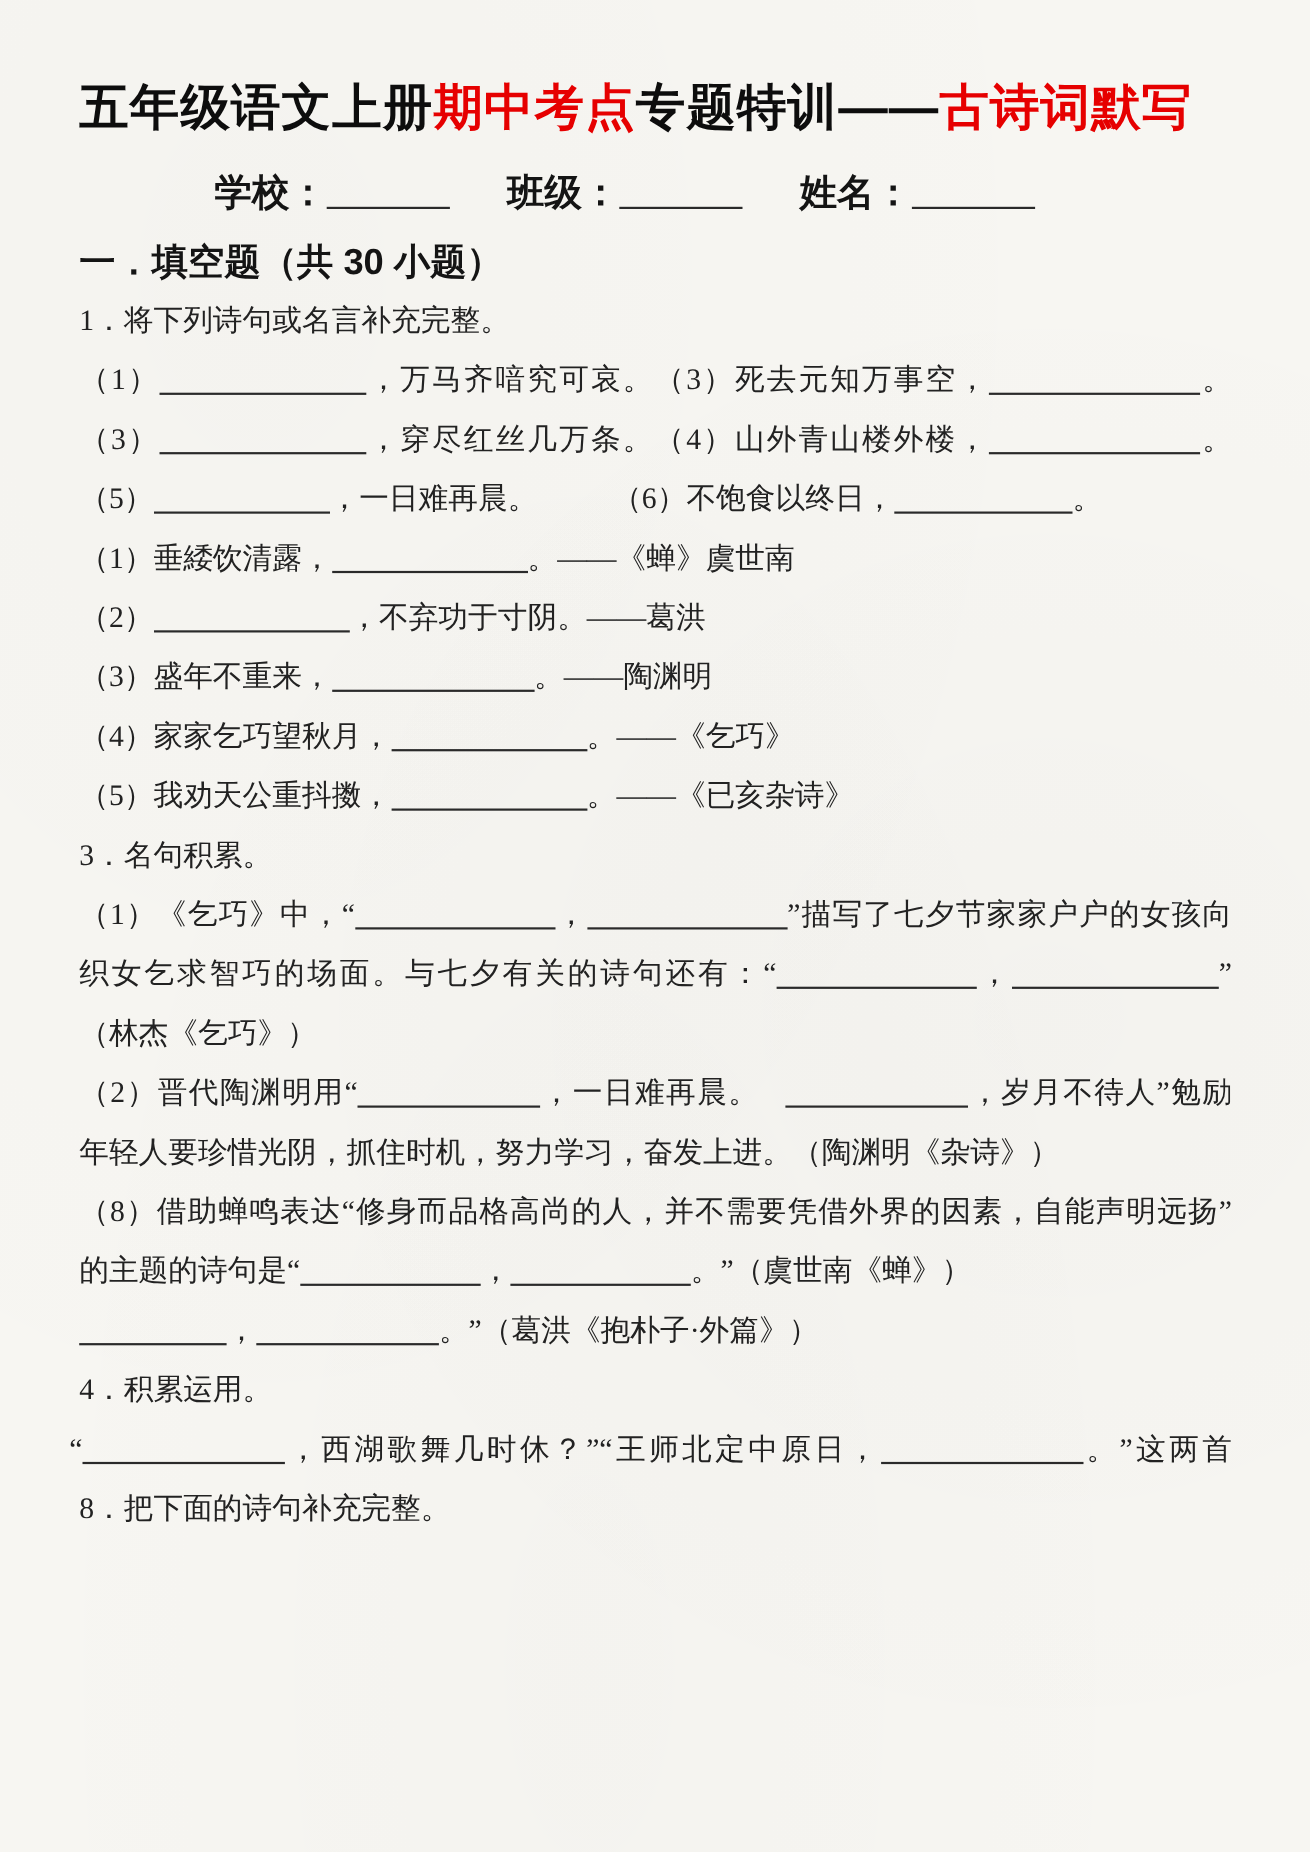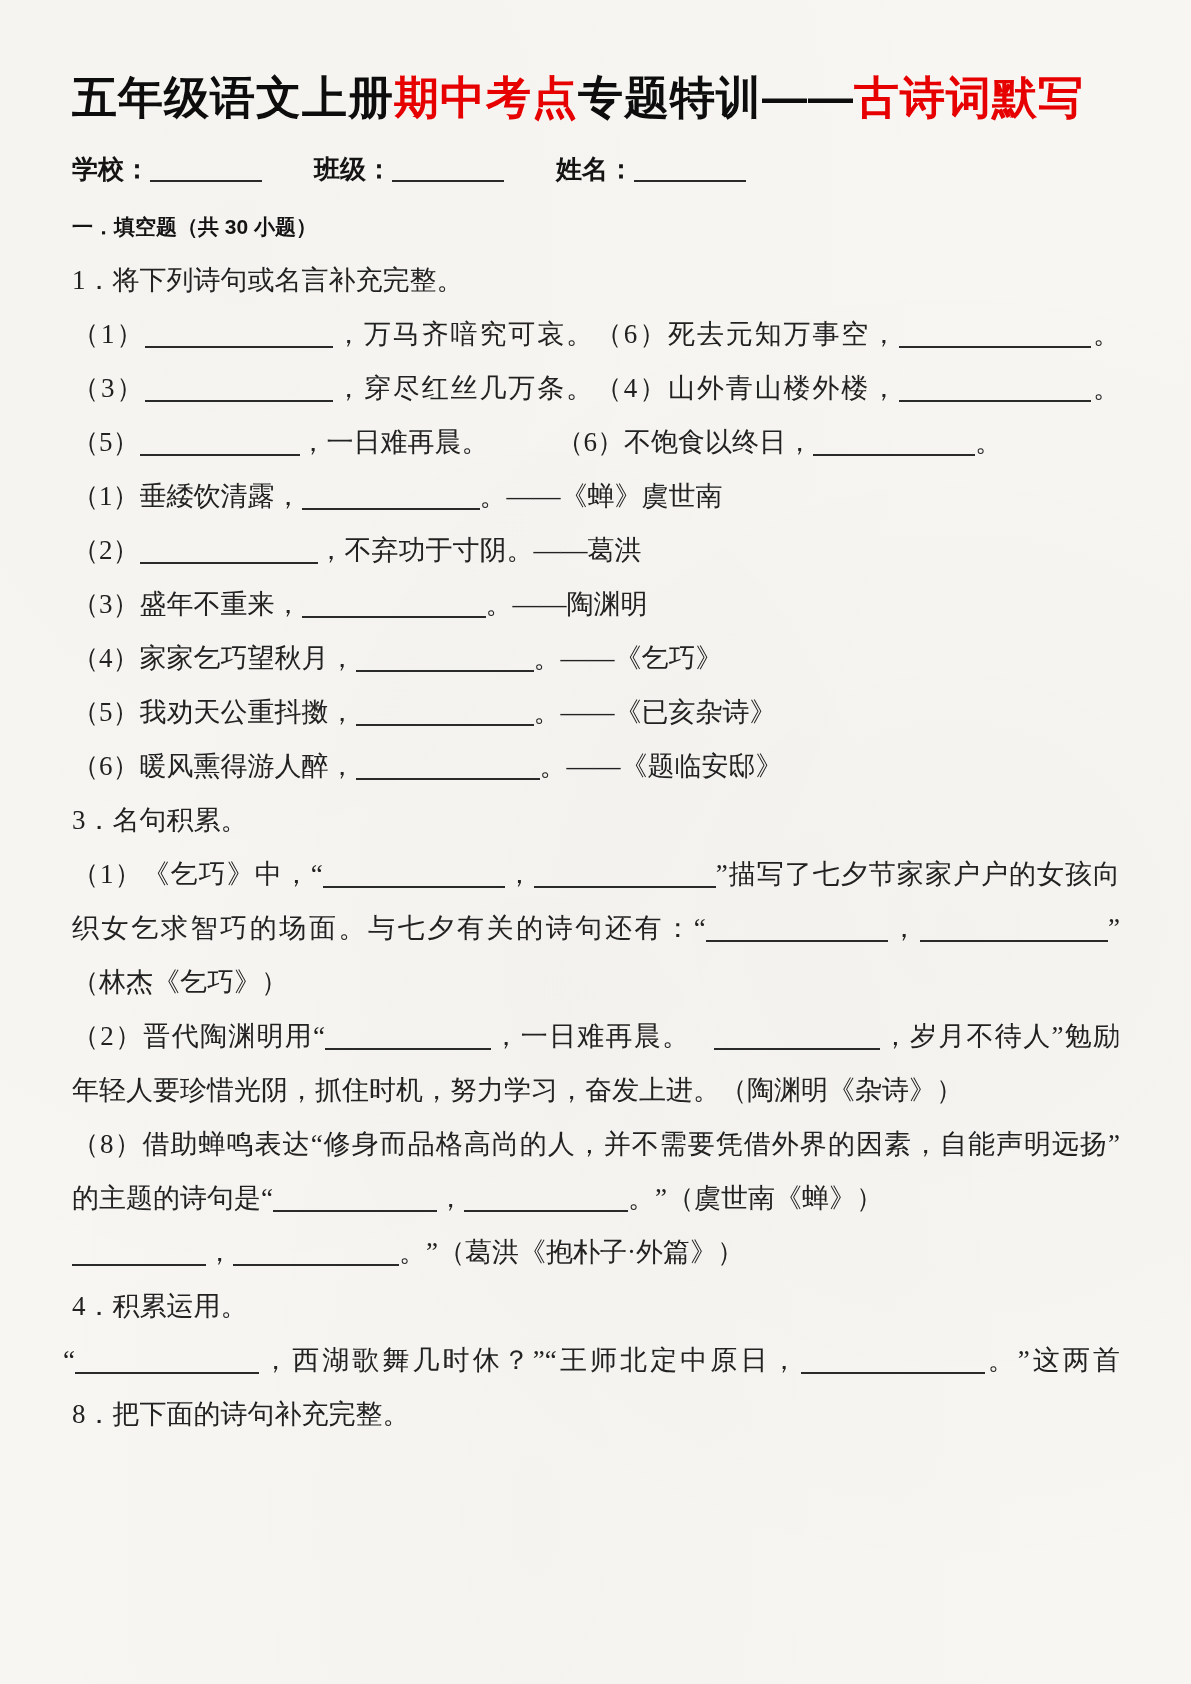--- a/index.html
+++ b/index.html
@@ -28,34 +28,35 @@
     font-weight: bold;
     font-size: 45px;
     line-height: 1.15;
     white-space: nowrap;
     color: #0d0d0d;
     letter-spacing: 1px;
   }
   .title .red { color: #e60000; }
   .info-row {
     margin-top: 28px;
+    margin-left: 123px;
     font-family: "Liberation Sans", "DejaVu Sans", sans-serif;
     font-weight: bold;
-    font-size: 26px;
+    font-size: 34px;
     display: flex;
     gap: 52px;
     white-space: nowrap;
     color: #141414;
   }
   .info-row .blank { vertical-align: -4px; }
   .section-heading {
     margin-top: 20px;
     font-family: "Liberation Sans", "DejaVu Sans", sans-serif;
     font-weight: bold;
-    font-size: 21px;
+    font-size: 33px;
     color: #141414;
     line-height: 40px;
   }
   .qbody {
     margin-top: 6px;
     font-size: 27px;
     color: #222;
   }
   .line {
     line-height: 54px;
@@ -82,29 +83,28 @@
 <div class="page">
   <h1 class="title"><span>五年级语文上册</span><span class="red">期中考点</span><span>专题特训——</span><span class="red">古诗词默写</span></h1>
   <div class="info-row">
       <span><span>学校：</span><span class="blank" style="width: 112px;"></span></span>
       <span><span>班级：</span><span class="blank" style="width: 112px;"></span></span>
       <span><span>姓名：</span><span class="blank" style="width: 112px;"></span></span>
     </div>
   <div class="section-heading">一．填空题（共 30 小题）</div>
   <div class="qbody">
       <div class="line"><span>1．将下列诗句或名言补充完整。</span></div>
-      <div class="line j"><span>（1）</span><span class="blank" style="width: 188px;"></span><span>，万马齐喑究可哀。（6）死去元知万事空，</span><span class="blank" style="width: 192px;"></span><span>。</span></div>
+      <div class="line j"><span>（1）</span><span class="blank" style="width: 188px;"></span><span>，万马齐喑究可哀。（3）死去元知万事空，</span><span class="blank" style="width: 192px;"></span><span>。</span></div>
       <div class="line j"><span>（3）</span><span class="blank" style="width: 188px;"></span><span>，穿尽红丝几万条。（4）山外青山楼外楼，</span><span class="blank" style="width: 192px;"></span><span>。</span></div>
       <div class="line"><span>（5）</span><span class="blank" style="width: 160px;"></span><span>，一日难再晨。</span><span class="gap" style="width: 68px;"></span><span>（6）不饱食以终日，</span><span class="blank" style="width: 162px;"></span><span>。</span></div>
       <div class="line"><span>（1）垂緌饮清露，</span><span class="blank" style="width: 178px;"></span><span>。——《蝉》虞世南</span></div>
       <div class="line"><span>（2）</span><span class="blank" style="width: 178px;"></span><span>，不弃功于寸阴。——葛洪</span></div>
       <div class="line"><span>（3）盛年不重来，</span><span class="blank" style="width: 184px;"></span><span>。——陶渊明</span></div>
       <div class="line"><span>（4）家家乞巧望秋月，</span><span class="blank" style="width: 178px;"></span><span>。——《乞巧》</span></div>
       <div class="line"><span>（5）我劝天公重抖擞，</span><span class="blank" style="width: 178px;"></span><span>。——《已亥杂诗》</span></div>
-      <div class="line"><span>（6）暖风熏得游人醉，</span><span class="blank" style="width: 184px;"></span><span>。——《题临安邸》</span></div>
       <div class="line"><span>3．名句积累。</span></div>
       <div class="line j"><span>（1）《乞巧》中，“</span><span class="blank" style="width: 182px;"></span><span>，</span><span class="blank" style="width: 182px;"></span><span>”描写了七夕节家家户户的女孩向</span></div>
       <div class="line j"><span>织女乞求智巧的场面。与七夕有关的诗句还有：“</span><span class="blank" style="width: 182px;"></span><span>，</span><span class="blank" style="width: 188px;"></span><span>”</span></div>
       <div class="line"><span>（林杰《乞巧》）</span></div>
       <div class="line j"><span>（2）晋代陶渊明用“</span><span class="blank" style="width: 166px;"></span><span>，一日难再晨。</span><span class="gap" style="width: 24px;"></span><span class="blank" style="width: 166px;"></span><span>，岁月不待人”勉励</span></div>
       <div class="line"><span>年轻人要珍惜光阴，抓住时机，努力学习，奋发上进。（陶渊明《杂诗》）</span></div>
       <div class="line j"><span>（8）借助蝉鸣表达“修身而品格高尚的人，并不需要凭借外界的因素，自能声明远扬”</span></div>
       <div class="line"><span>的主题的诗句是“</span><span class="blank" style="width: 164px;"></span><span>，</span><span class="blank" style="width: 164px;"></span><span>。”（虞世南《蝉》）</span></div>
       <div class="line"><span class="blank" style="width: 134px;"></span><span>，</span><span class="blank" style="width: 166px;"></span><span>。”（葛洪《抱朴子·外篇》）</span></div>
       <div class="line"><span>4．积累运用。</span></div>

